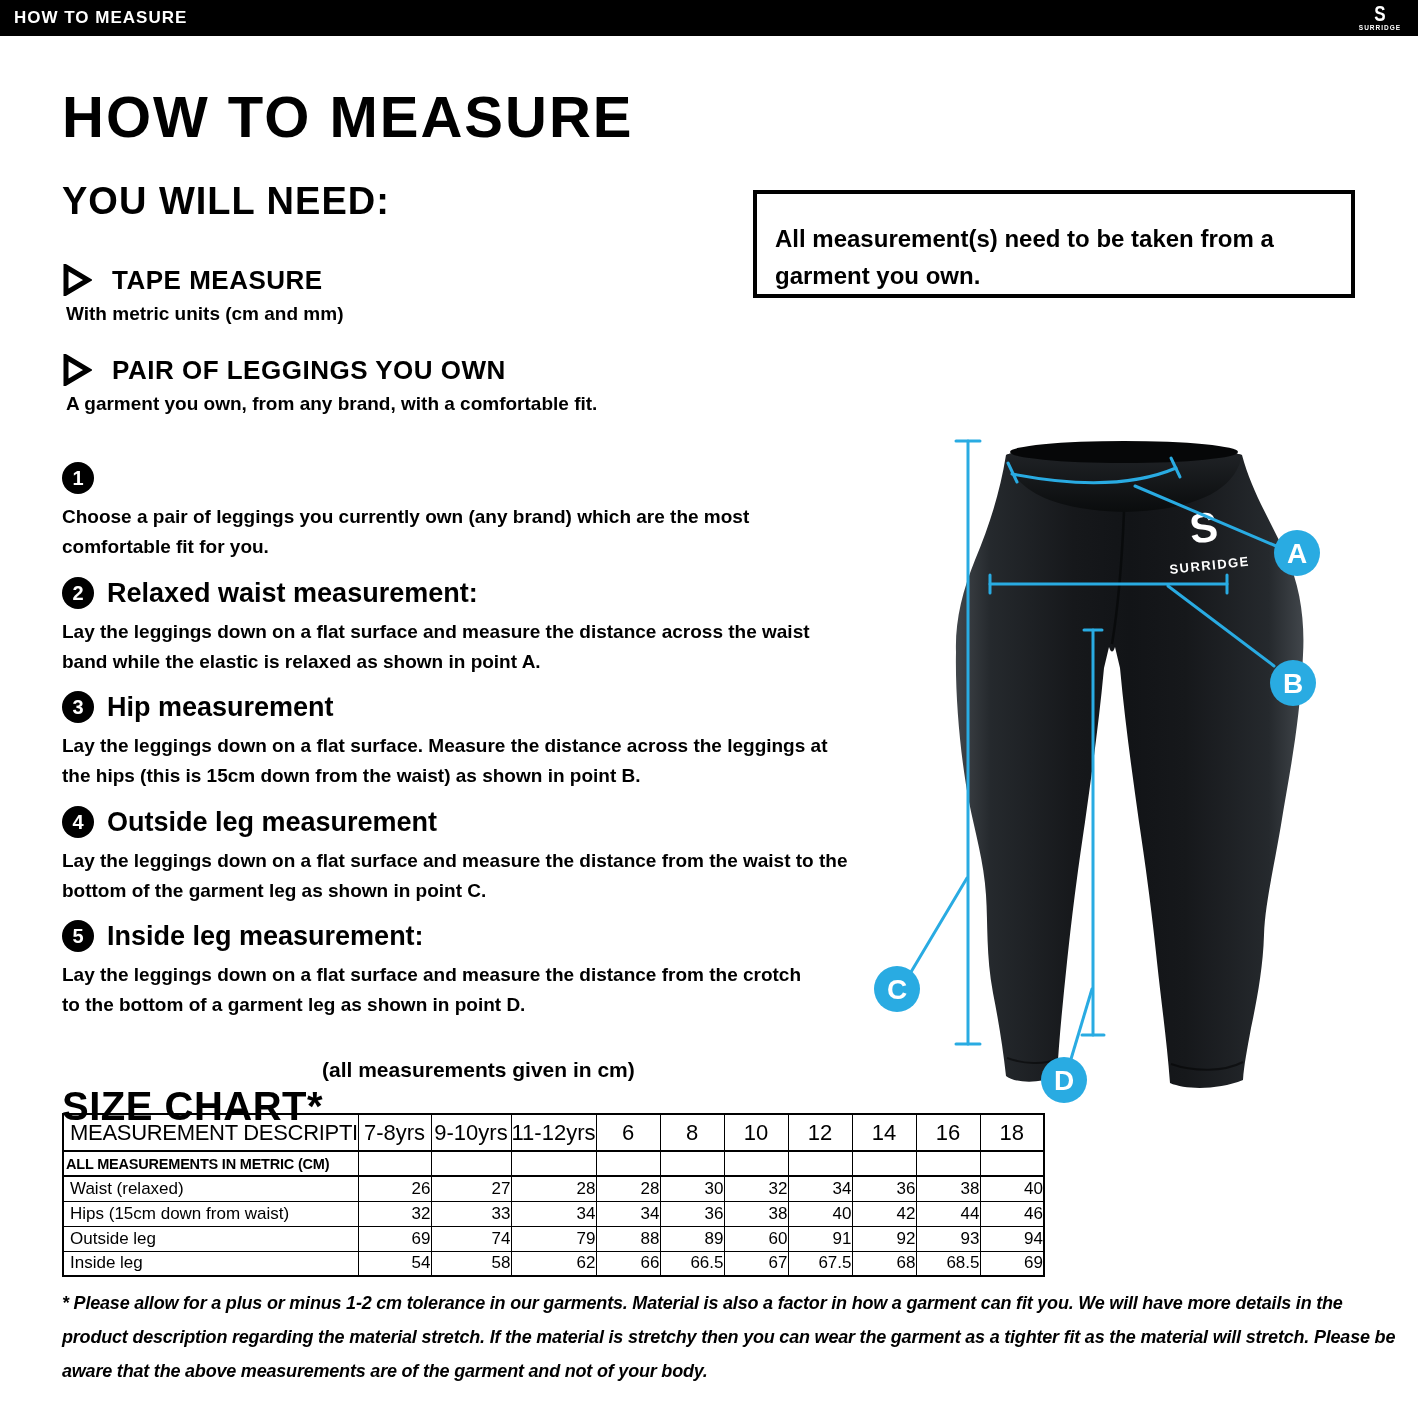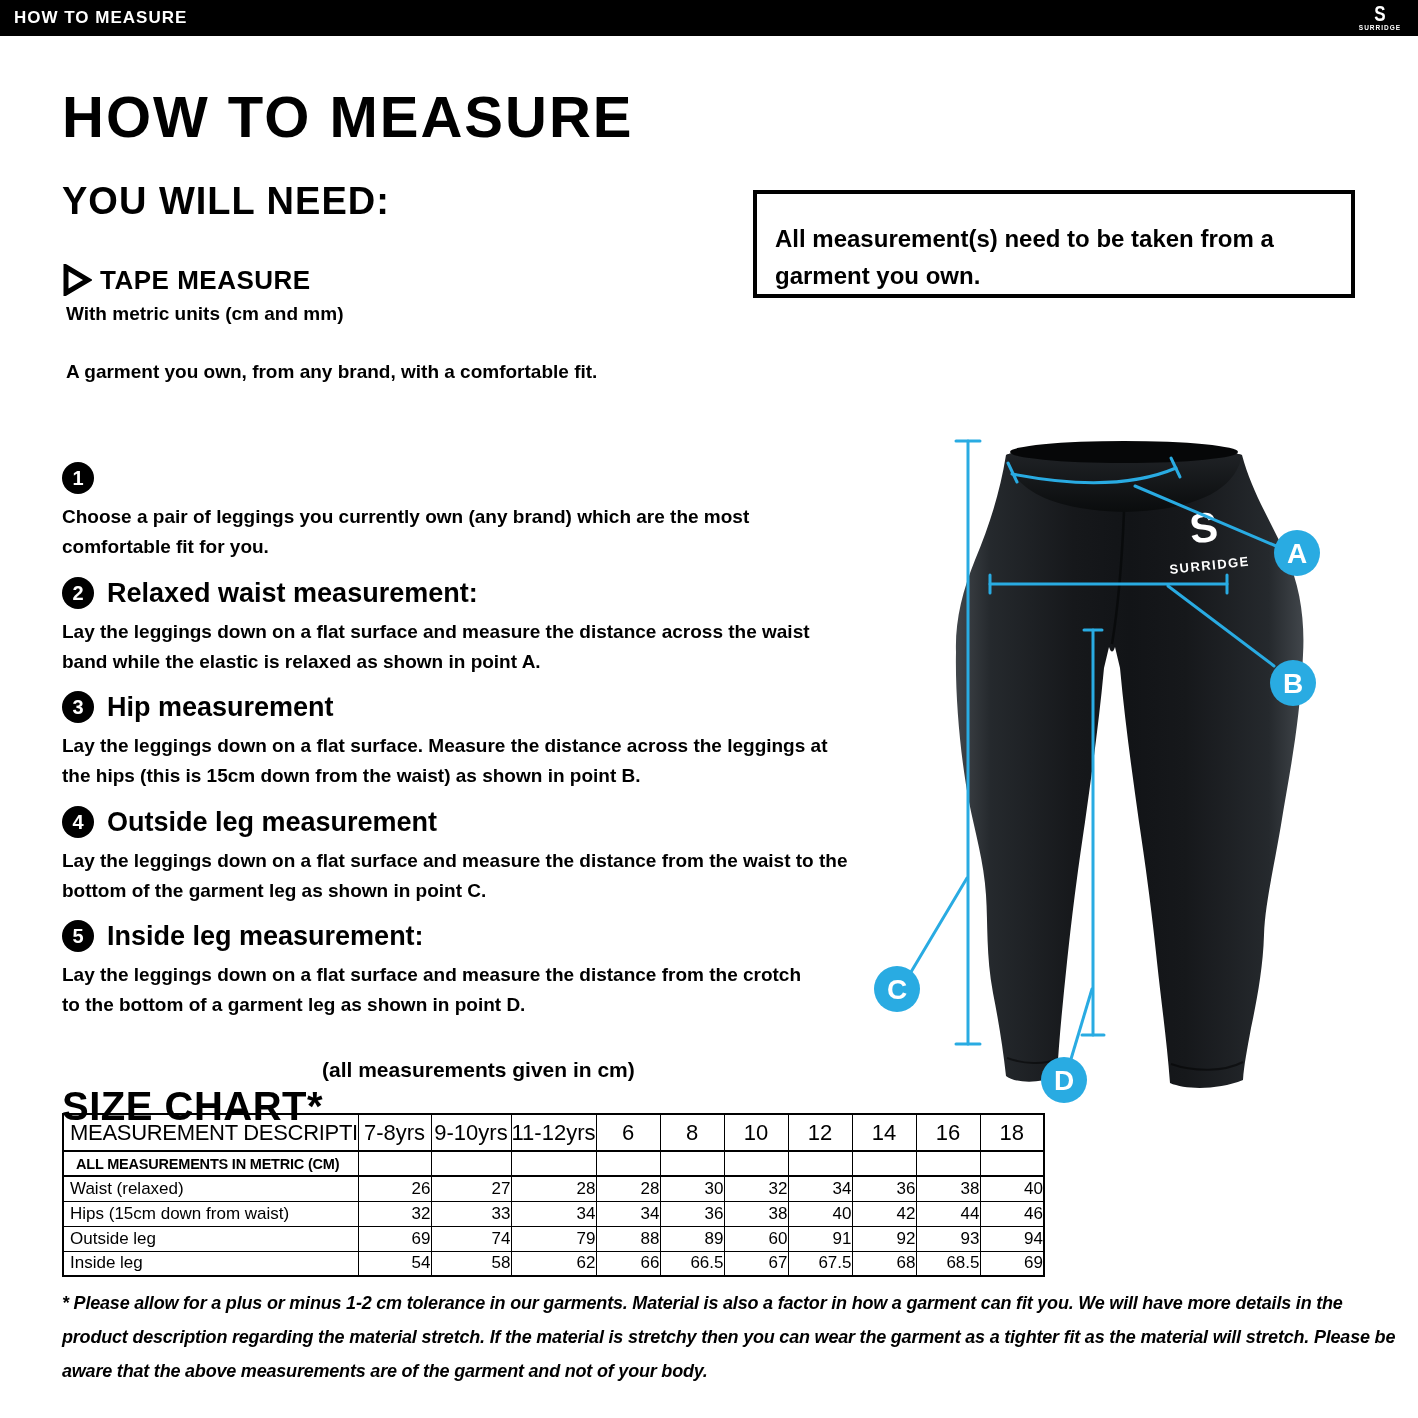--- a/index.html
+++ b/index.html
@@ -37,21 +37,21 @@
 
   
   .notice-box {
     position:absolute; left:753px; top:190px; width:602px; height:108px;
     border:4px solid #000; padding:26px 18px;
   }
   .notice-box p { font-size:24px; font-weight:bold; line-height:1.55; }
 
   
   .req { position:absolute; left:62px; }
-  .req-head { display:flex; align-items:center; gap:8px; }
+  .req-head { display:flex; align-items:center; gap:20px; }
   .req-label { font-size:26px; font-weight:bold; letter-spacing:0.5px; }
   .req-desc { font-size:19px; font-weight:bold; margin-top:7px; margin-left:4px; }
   .tri { flex:0 0 auto; }
 
   
   .step { position:absolute; left:62px; }
   .step-head { display:flex; align-items:center; gap:13px; }
   .step-num {
     width:32px; height:32px; border-radius:50%; background:#000; color:#fff;
     font-size:20px; font-weight:bold; display:flex; align-items:center; justify-content:center;
@@ -70,21 +70,21 @@
   }
   table.size-chart th, table.size-chart td {
     border:1.5px solid #000; overflow:hidden; white-space:nowrap;
   }
   tr.hdr { height:37px; }
   tr.hdr th { border-bottom-width:2.5px; font-size:22px; font-weight:normal; }
   th.th-desc { text-align:left; padding-left:6px; letter-spacing:-0.3px; }
   th.th-size { text-align:center; }
   tr.metric { height:25px; }
   tr.metric td { border-bottom-width:2px; }
-  td.metric-label { font-size:14.5px; font-weight:bold; padding-left:12px; letter-spacing:-0.2px; }
+  td.metric-label { font-size:14.5px; font-weight:bold; padding-left:2px; letter-spacing:-0.2px; }
   tr.data { height:25px;padding-left:36px; }
   td.row-label { font-size:17px; padding-left:6px; }
   td.row-val { font-size:17px; text-align:right; }
 
   
   .footnote {
     position:absolute; left:62px; top:1286px; max-width:1335px;
     font-size:18px; font-weight:bold; font-style:italic; line-height:34px; letter-spacing:-0.2px;
   }
 
@@ -113,20 +113,26 @@
   <div class="req-head">
     <svg class="tri" width="30" height="32" viewBox="0 0 30 32">
       <path d="M4 3 L26 16 L4 29 Z" fill="none" stroke="#000" stroke-width="5" stroke-linejoin="miter"></path>
     </svg>
     <span class="req-label">TAPE MEASURE</span>
   </div>
   <div class="req-desc">With metric units (cm and mm)</div>
 </div>
 
 <div class="req" style="top:354px;">
+  <div class="req-head">
+    <svg class="tri" width="30" height="32" viewBox="0 0 30 32">
+      <path d="M4 3 L26 16 L4 29 Z" fill="none" stroke="#000" stroke-width="5" stroke-linejoin="miter"></path>
+    </svg>
+    <span class="req-label">PAIR OF LEGGINGS YOU OWN</span>
+  </div>
   <div class="req-desc">A garment you own, from any brand, with a comfortable fit.</div>
 </div>
 
 <div class="step" style="top:462px;">
   <div class="step-head">
     <div class="step-num">1</div>
   </div>
   <div class="step-body w1">Choose a pair of leggings you currently own (any brand) which are the most comfortable fit for you.</div>
 </div>
 

